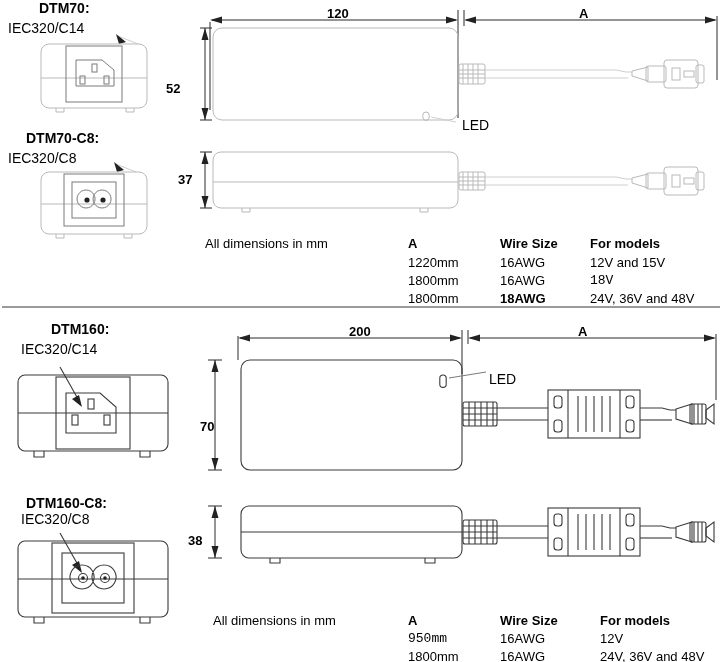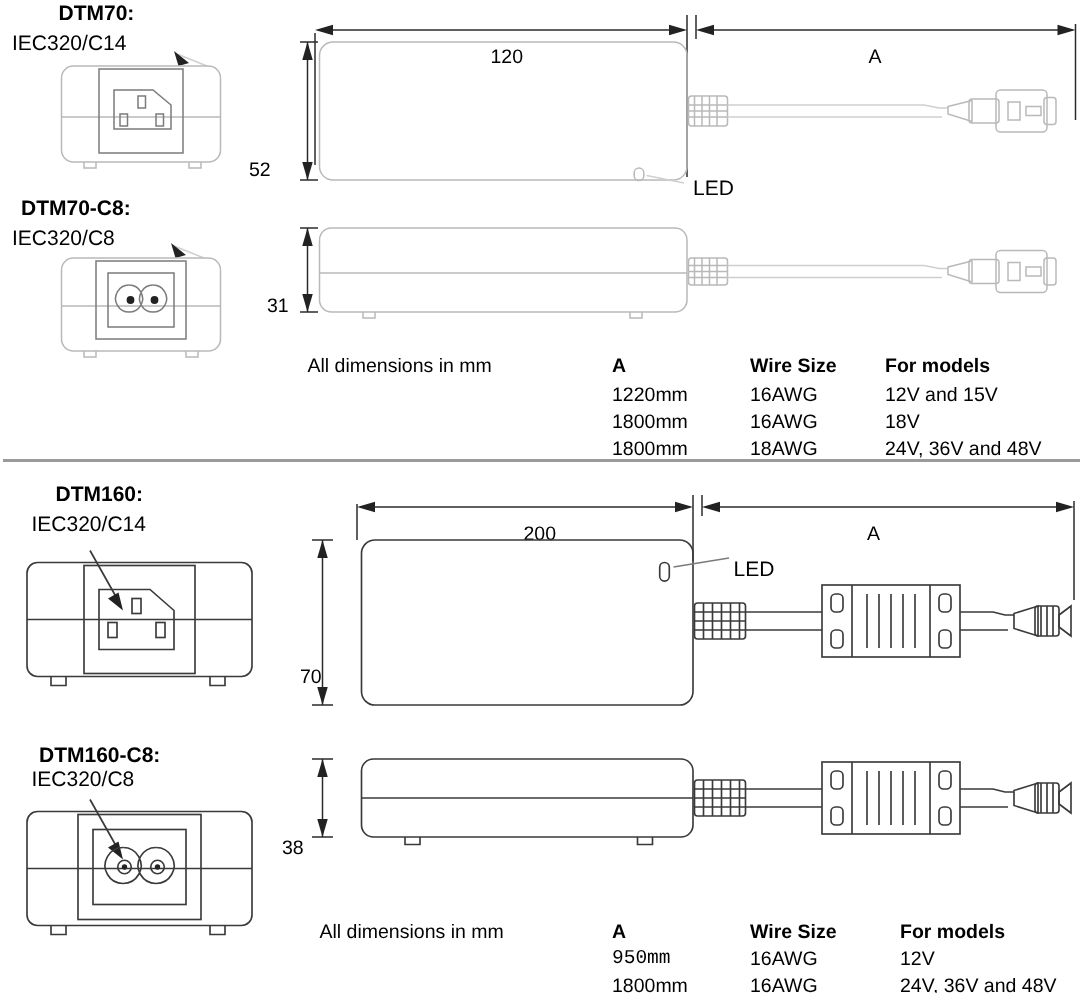--- a/index.html
+++ b/index.html
@@ -4,21 +4,21 @@
 <style>
   html,body{margin:0;padding:0;background:#ffffff;}
   body{
     width:722px;height:662px;position:relative;overflow:hidden;
     font-family:"Liberation Sans","DejaVu Sans",sans-serif;
     color:#000;
   }
   .abs{position:absolute;text-align:right;}
   .lbl{font-size:14px;line-height:1;white-space:nowrap;}
   .bold{font-weight:bold;}
-  .dim{font-size:13px;font-weight:normal;white-space:nowrap;margin-top:24px;}
+  .dim{font-size:13px;font-weight:bold;white-space:nowrap;}
   .tbl{font-size:13px;white-space:nowrap;}
   .tbl.hd{font-weight:bold;}
   .divider{background:#9a9a9a;height:2px;}
   svg{display:block;overflow:visible;}
   .stroke-dark{fill:none;stroke:#3a3a3a;stroke-width:1.1;}
   .stroke-mid{fill:none;stroke:#7b7b7b;stroke-width:1;}
   .stroke-light{fill:none;stroke:#b9b9b9;stroke-width:1;}
   .stroke-vlight{fill:none;stroke:#cfcfcf;stroke-width:1;}
   .stroke-dim{fill:none;stroke:#2b2b2b;stroke-width:1;}
   .fill-dark{fill:#222;}
@@ -38,21 +38,21 @@
     <rect class="stroke-mid" x="36" y="14" width="56" height="56"></rect>
     <path class="stroke-mid" d="M46 28 H72 L84 38 V54 H46 Z"></path>
     <rect class="stroke-mid" x="62" y="32" width="5" height="8"></rect>
     <rect class="stroke-mid" x="50" y="44" width="5" height="8"></rect>
     <rect class="stroke-mid" x="74" y="44" width="5" height="8"></rect>
     <path class="stroke-light" d="M26 76 v4 h8 v-4"></path>
     <path class="stroke-light" d="M96 76 v4 h8 v-4"></path>
   </svg>
 </div>
 
-<div class="abs lbl bold" style="left:14px;top:131px;">DTM70-C8:</div>
+<div class="abs lbl bold" style="left:26px;top:131px;">DTM70-C8:</div>
 <div class="abs lbl" style="left:8px;top:151px;">IEC320/C8</div>
 
 <div class="abs" style="left:30px;top:160px;">
   <svg width="132" height="82" viewBox="0 0 132 82">
     <path class="stroke-vlight" d="M86 4 L106 12"></path>
     <path class="fill-dark" d="M84 2 L94 10 L87 12 Z"></path>
     <rect class="stroke-light" x="11" y="12" width="106" height="62" rx="8"></rect>
     <path class="stroke-light" d="M11 44 H117"></path>
     <rect class="stroke-mid" x="34" y="14" width="60" height="52"></rect>
     <rect class="stroke-mid" x="42" y="22" width="44" height="36"></rect>
@@ -60,21 +60,21 @@
     <circle class="fill-dark" cx="57" cy="40" r="2.6"></circle>
     <circle class="fill-dark" cx="73" cy="40" r="2.6"></circle>
     <path class="stroke-light" d="M26 74 v4 h8 v-4"></path>
     <path class="stroke-light" d="M94 74 v4 h8 v-4"></path>
   </svg>
 </div>
 
 <div class="abs dim" style="left:327px;top:6px;">120</div>
 <div class="abs dim" style="left:579px;top:6px;">A</div>
 <div class="abs dim" style="left:166px;top:81px;">52</div>
-<div class="abs dim" style="left:178px;top:172px;">31</div>
+<div class="abs dim" style="left:178px;top:172px;">37</div>
 <div class="abs lbl" style="left:462px;top:118px;">LED</div>
 
 <div class="abs" style="left:180px;top:0px;">
   <svg width="542" height="230" viewBox="0 0 542 230">
 
     <path class="stroke-dim" d="M30 22 V110"></path>
     <path class="stroke-dim" d="M278 10 V118"></path>
     <path class="stroke-dim" d="M284 10 V26"></path>
     <path class="stroke-dim" d="M537 16 V80"></path>
     <path class="stroke-dim" d="M20 28 H32"></path>
@@ -151,29 +151,29 @@
 <div class="abs tbl hd" style="left:408px;top:236px;">A</div>
 <div class="abs tbl hd" style="left:500px;top:236px;">Wire Size</div>
 <div class="abs tbl hd" style="left:590px;top:236px;">For models</div>
 
 <div class="abs tbl" style="left:408px;top:255px;">1220mm</div>
 <div class="abs tbl" style="left:500px;top:255px;">16AWG</div>
 <div class="abs tbl" style="left:590px;top:255px;">12V and 15V</div>
 
 <div class="abs tbl" style="left:408px;top:273px;">1800mm</div>
 <div class="abs tbl" style="left:500px;top:273px;">16AWG</div>
-<div class="abs tbl" style="left:590px;top:273px;">18V</div>
+<div class="abs tbl" style="left:590px;top:273px;font-family:Liberation Mono, monospace;">18V</div>
 
 <div class="abs tbl" style="left:408px;top:291px;">1800mm</div>
-<div class="abs tbl" style="left:500px;top:291px;">18AWG</div>
+<div class="abs tbl" style="left:500px;top:291px;font-weight:bold;">18AWG</div>
 <div class="abs tbl" style="left:590px;top:291px;">24V, 36V and 48V</div>
 
 <div class="abs divider" style="left:2px;top:306px;width:718px;"></div>
 
-<div class="abs lbl bold" style="left:37px;top:322px;">DTM160:</div>
+<div class="abs lbl bold" style="left:51px;top:322px;">DTM160:</div>
 <div class="abs lbl" style="left:21px;top:342px;">IEC320/C14</div>
 
 <div class="abs" style="left:8px;top:355px;">
   <svg width="170" height="120" viewBox="0 0 170 120">
     <path class="stroke-dark" d="M52 12 L70 44"></path>
     <path class="fill-dark" d="M74 52 L64 44 L71 40 Z"></path>
     <rect class="stroke-dark" x="10" y="20" width="150" height="76" rx="7"></rect>
     <path class="stroke-dark" d="M10 58 H160"></path>
     <rect class="stroke-dark" x="48" y="22" width="74" height="72"></rect>
     <path class="stroke-dark" d="M58 38 H92 L108 52 V78 H58 Z"></path>

